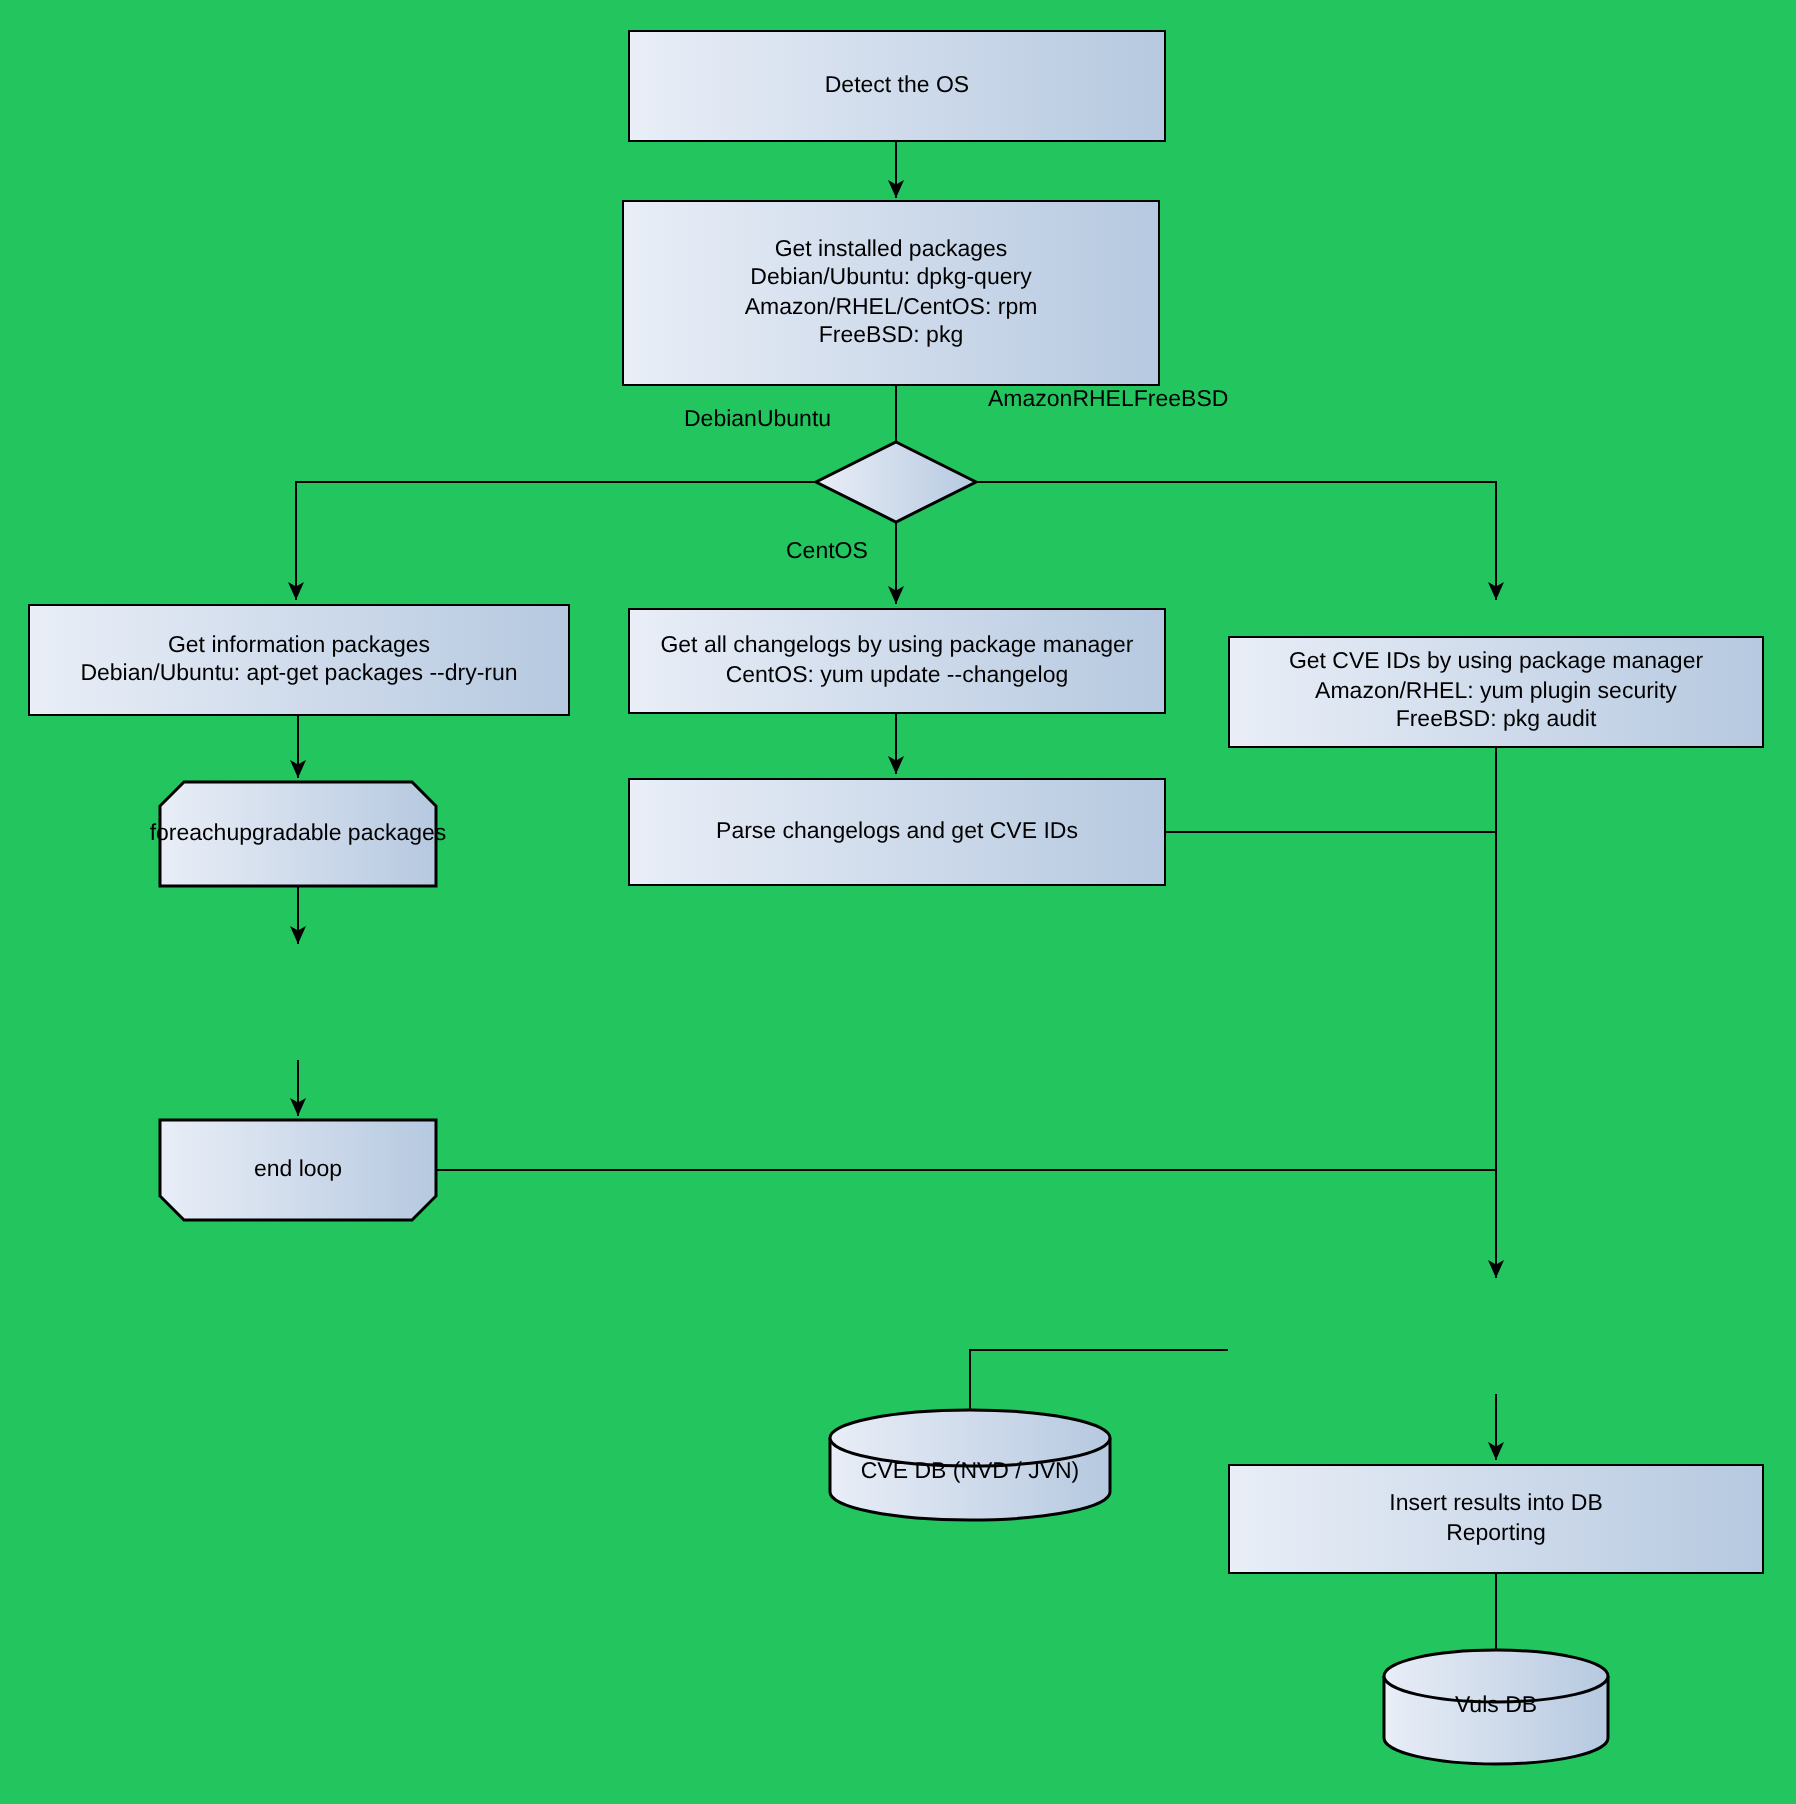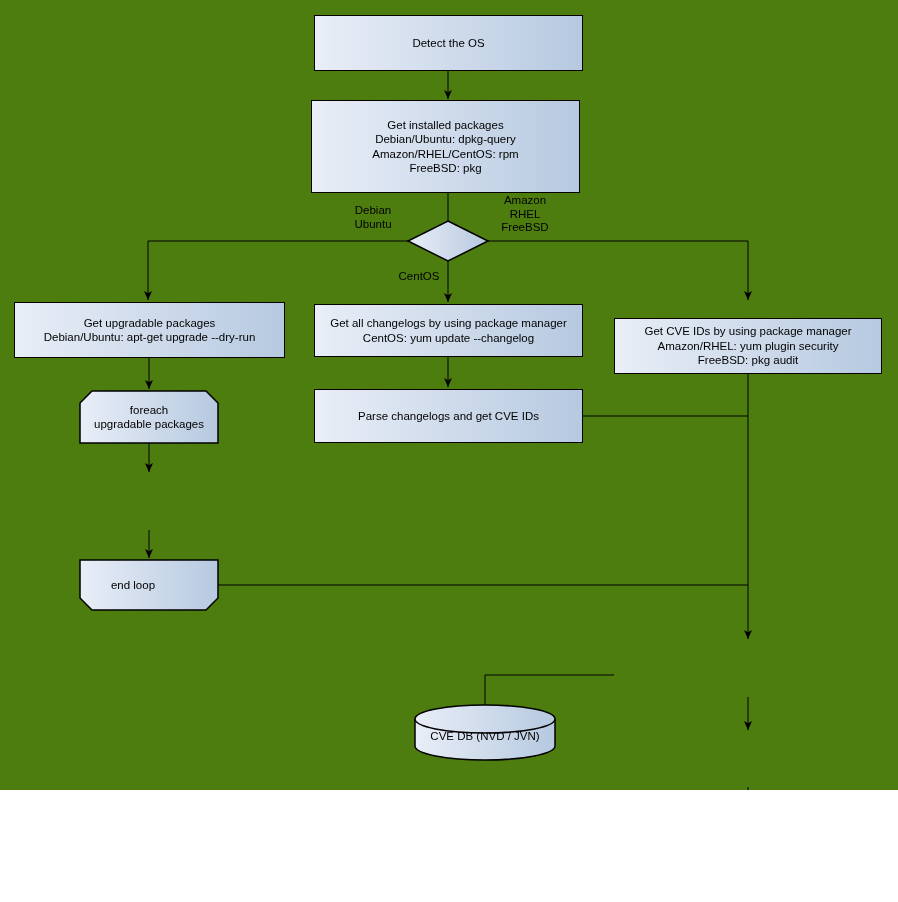--- a/index.html
+++ b/index.html
@@ -1,35 +1,35 @@
 <!DOCTYPE html>
 <html style="--fill-start: #e9eef7; --fill-end: #b6c9e0; --border: #000000; --text: #000000;"><head>
 <meta charset="utf-8">
 <style>
   html,body{margin:0;padding:0;background:#fff;}
   #canvas{
-    position:relative;width:898px;height:790px;background:#4d7c0f;overflow:hidden;
+    position:relative;width:898px;height:902px;background:#22c55e;overflow:hidden;
     font-family:"Liberation Sans","DejaVu Sans",sans-serif;color:var(--text,#000);
   }
   #shape-layer{position:absolute;left:0;top:0;width:898px;height:902px;}
   .node{
     position:absolute;box-sizing:border-box;
     display:flex;flex-direction:column;align-items:center;justify-content:center;
     text-align:center;font-size:11.5px;line-height:14.5px;
     background:linear-gradient(to right,var(--fill-start,#e9eef7),var(--fill-end,#b6c9e0));
     border:1.5px solid var(--border,#000);
   }
   .shape-label{
     position:absolute;box-sizing:border-box;
-    display:flex;flex-direction:column;align-items:center;justify-content:center;
+    display:flex;flex-direction:row;align-items:center;justify-content:center;
     text-align:center;font-size:11.5px;line-height:14.5px;pointer-events:none;
   }
   .edge-label{
     position:absolute;box-sizing:border-box;
-    display:flex;flex-direction:column;align-items:center;justify-content:flex-start;
+    display:flex;flex-direction:row;align-items:center;justify-content:flex-start;
     text-align:center;font-size:11.5px;line-height:13.5px;pointer-events:none;
   }
   .ln{display:block;white-space:nowrap;}
 </style>
 </head>
 <body>
 
 <div id="canvas">
 
   <svg id="shape-layer" width="898" height="902" viewBox="0 0 898 902" xmlns="http://www.w3.org/2000/svg">
@@ -79,48 +79,52 @@
   </div>
 
   <div class="node" style="left:311px;top:100px;width:269px;height:93px">
     <span class="ln">Get installed packages</span>
     <span class="ln">Debian/Ubuntu: dpkg-query</span>
     <span class="ln">Amazon/RHEL/CentOS: rpm</span>
     <span class="ln">FreeBSD: pkg</span>
   </div>
 
   <div class="node" style="left:14px;top:302px;width:271px;height:56px">
-    <span class="ln">Get upgradable packages</span>
-    <span class="ln">Debian/Ubuntu: apt-get upgrade --dry-run</span>
+    <span class="ln">Get information packages</span>
+    <span class="ln">Debian/Ubuntu: apt-get packages --dry-run</span>
   </div>
 
 
   <div class="node" style="left:314px;top:304px;width:269px;height:53px">
     <span class="ln">Get all changelogs by using package manager</span>
     <span class="ln">CentOS: yum update --changelog</span>
   </div>
 
   <div class="node" style="left:314px;top:389px;width:269px;height:54px">
     <span class="ln">Parse changelogs and get CVE IDs</span>
   </div>
 
   <div class="node" style="left:614px;top:318px;width:268px;height:56px">
     <span class="ln">Get CVE IDs by using package manager</span>
     <span class="ln">Amazon/RHEL: yum plugin security</span>
     <span class="ln">FreeBSD: pkg audit</span>
   </div>
 
 
+  <div class="node" style="left:614px;top:732px;width:268px;height:55px">
+    <span class="ln">Insert results into DB</span>
+    <span class="ln">Reporting</span>
+  </div>
 
   <div class="shape-label" style="left:80px;top:391px;width:138px;height:52px">
     <span class="ln">foreach</span>
     <span class="ln">upgradable  packages</span>
   </div>
 
-  <div class="shape-label" style="left:64px;top:560px;width:138px;height:50px">
+  <div class="shape-label" style="left:80px;top:560px;width:138px;height:50px">
     <span class="ln">end loop</span>
   </div>
 
   <div class="shape-label" style="left:415px;top:712px;width:140px;height:48px">
     <span class="ln">CVE DB (NVD / JVN)</span>
   </div>
 
   <div class="shape-label" style="left:692px;top:830px;width:112px;height:46px">
     <span class="ln">Vuls DB</span>
   </div>

